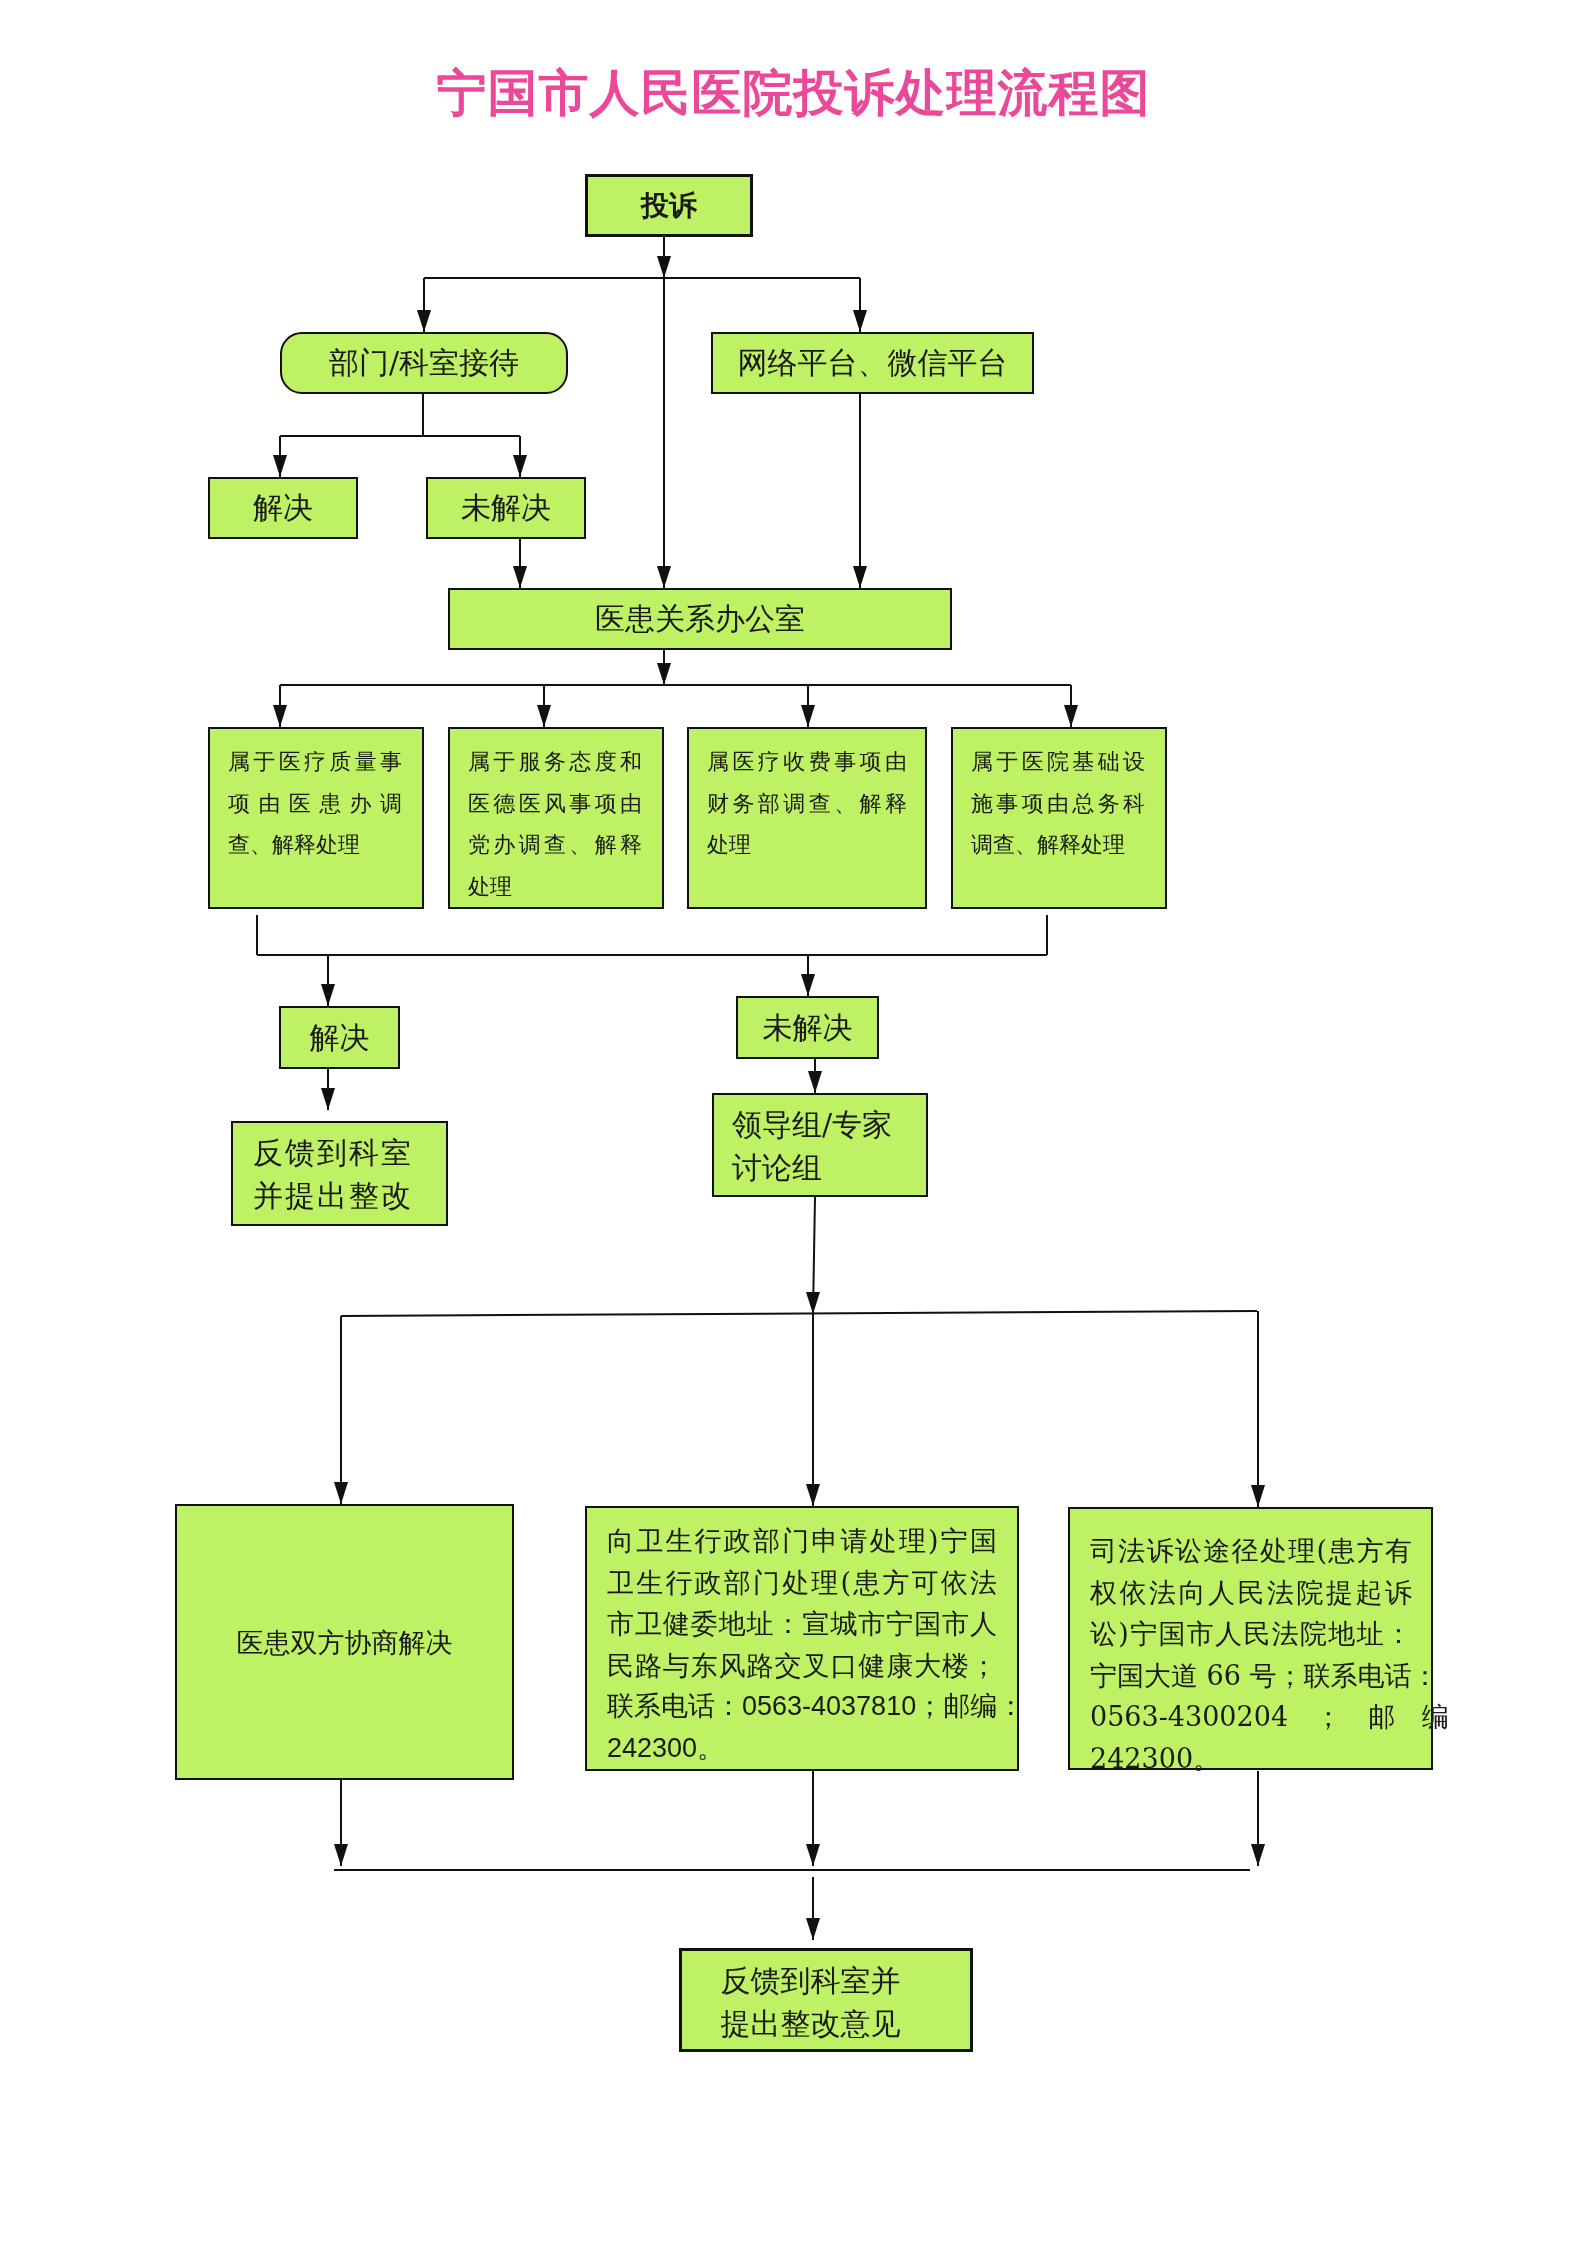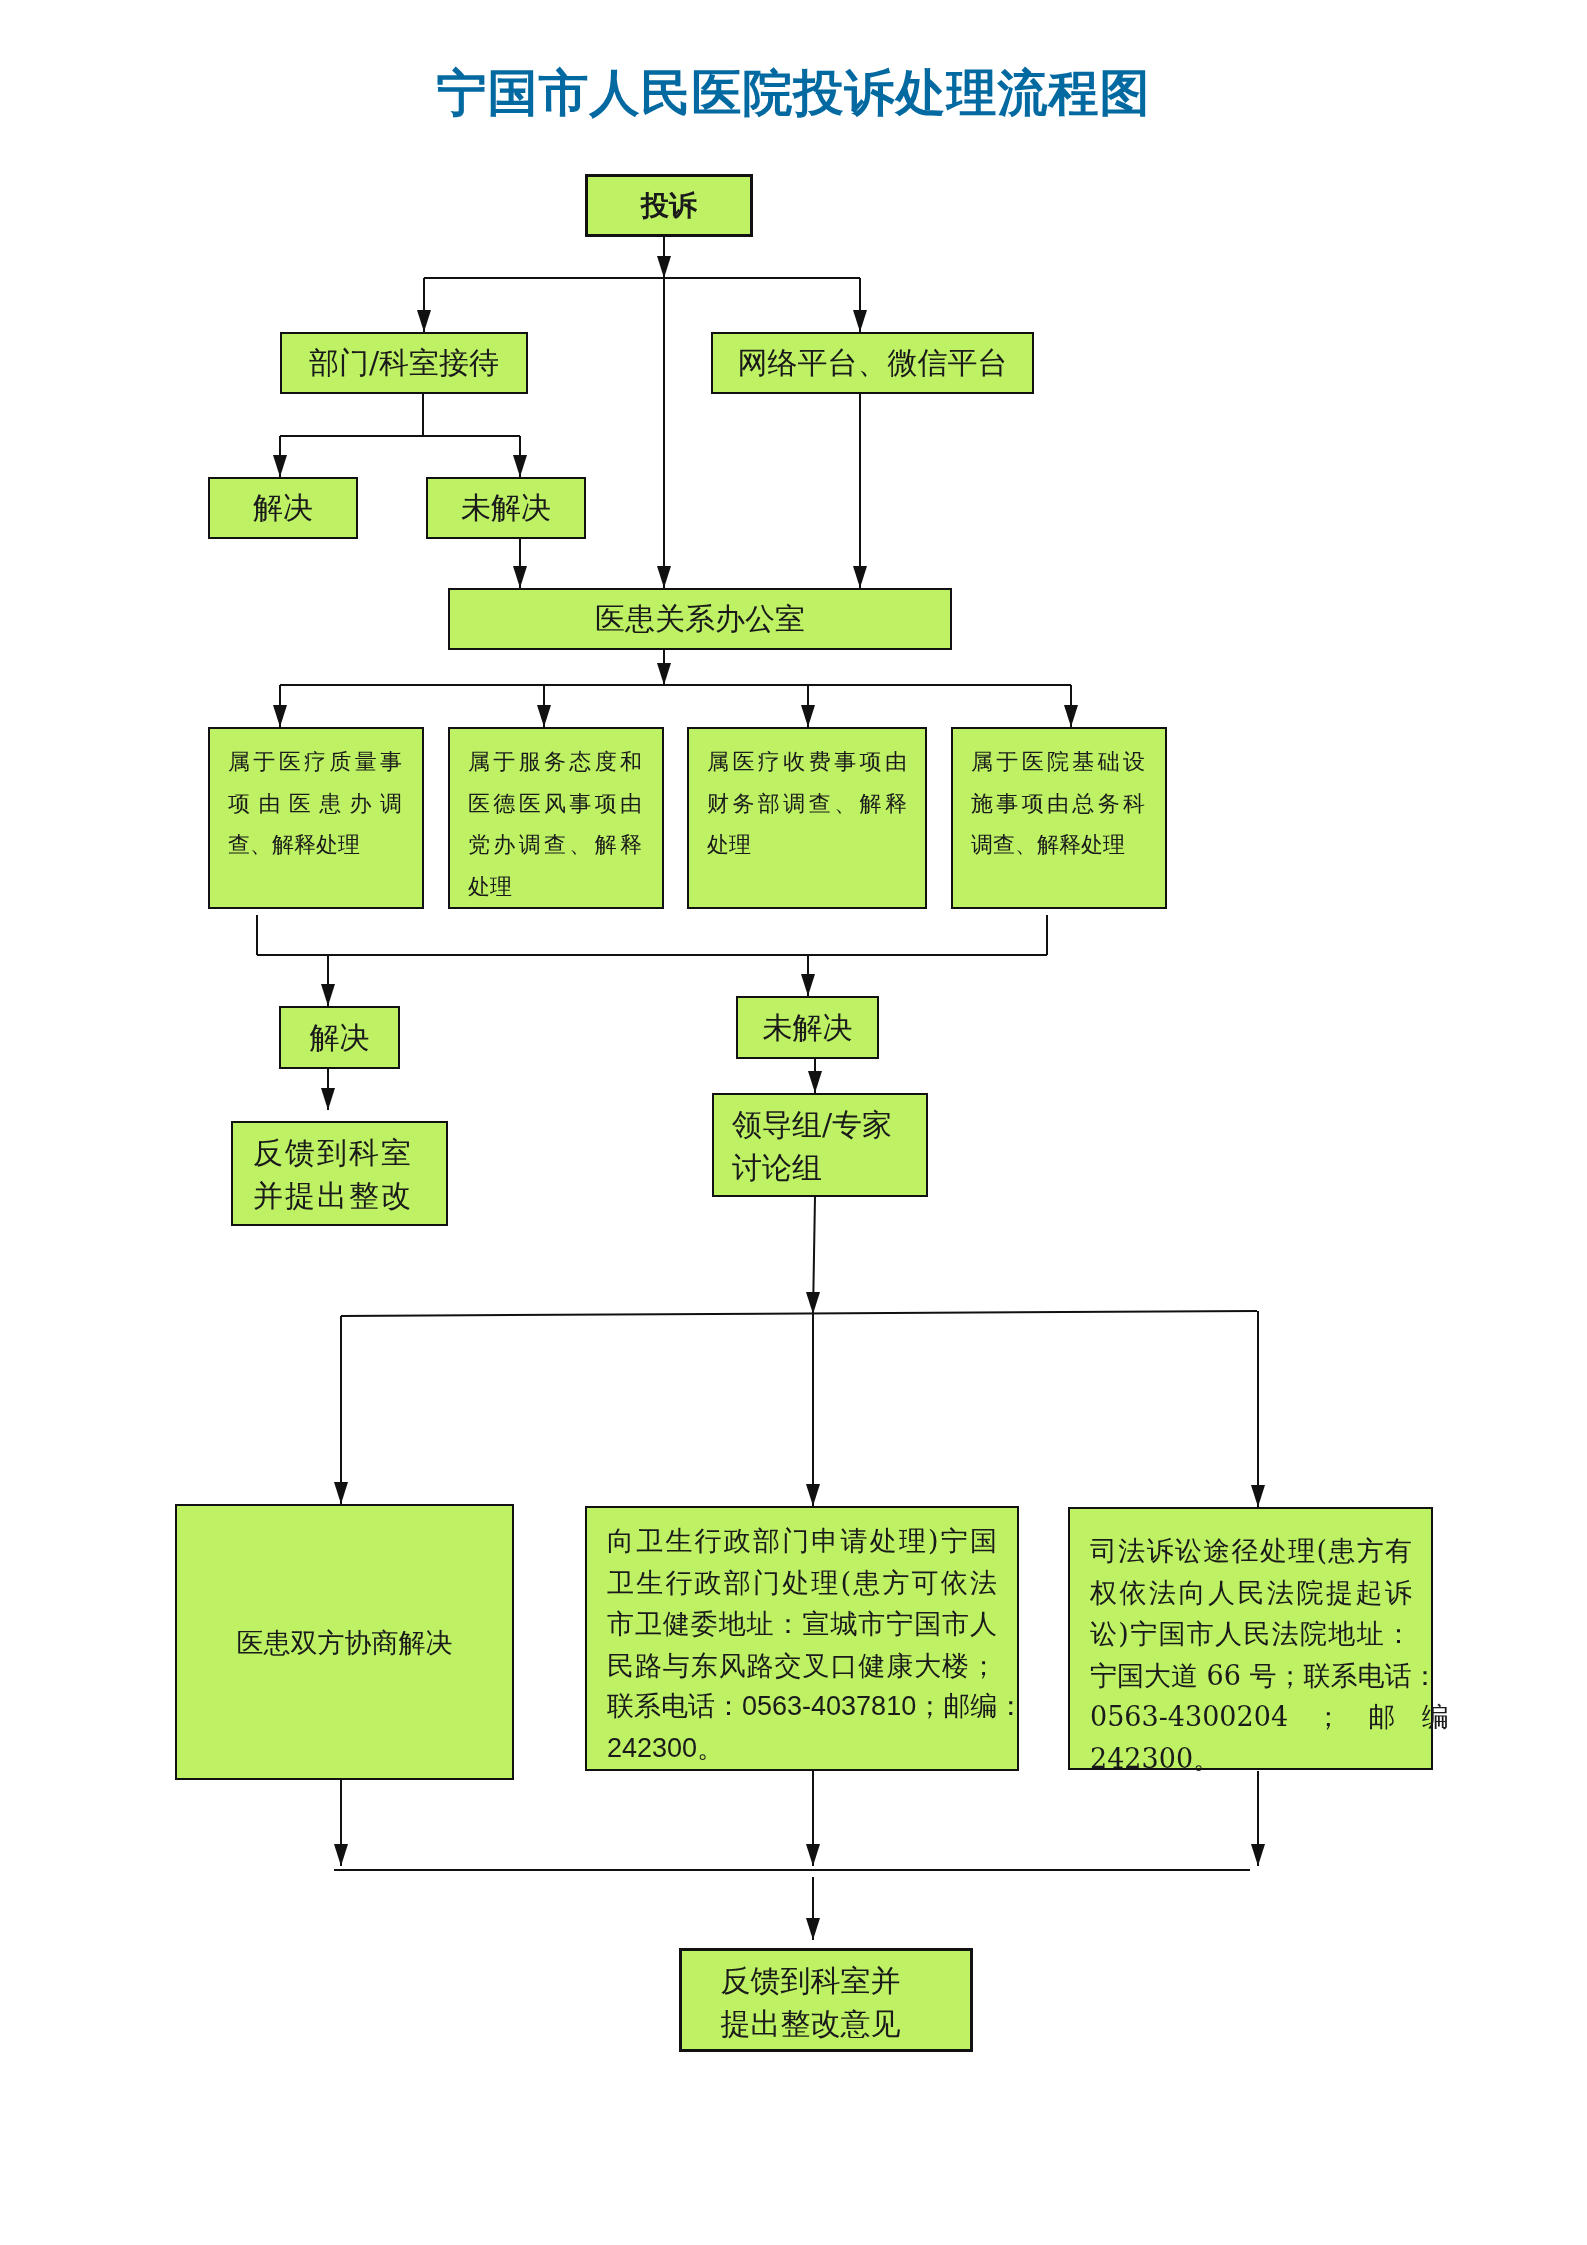--- a/index.html
+++ b/index.html
@@ -1,21 +1,21 @@
 <!DOCTYPE html>
 <html><head>
 <meta charset="utf-8">
 <style>
   html, body { margin: 0; padding: 0; background: #ffffff; }
   body { width: 1587px; height: 2245px; position: relative; overflow: hidden;
          font-family: "DejaVu Serif", "Liberation Serif", serif; color: #1a1a1a; }
   #lines { position: absolute; left: 0; top: 0; width: 1587px; height: 2245px; }
   .title { position: absolute; left: 0; width: 1587px; top: 62px; text-align: center;
            font-family: "DejaVu Sans", "Liberation Sans", sans-serif; font-weight: bold;
-           font-size: 50px; line-height: 62px; color: #0369a1; letter-spacing: 1px; }
+           font-size: 50px; line-height: 62px; color: #ec4899; letter-spacing: 1px; }
   .box { position: absolute; box-sizing: border-box; border: 2px solid #111; background: #bef264; }
   .box.thick { border-width: 3px; }
   .center { display: flex; align-items: center; justify-content: center; text-align: center; }
   .lbl { font-size: 30px; line-height: 1; white-space: nowrap; }
   .lbl-bold { font-family: "DejaVu Sans", "Liberation Sans", sans-serif; font-weight: bold; font-size: 28px; }
   .lines-text { position: absolute; }
   .ln { display: block; white-space: nowrap; }
   .small { font-size: 22px; line-height: 41.5px; }
   .mid { font-size: 27px; line-height: 41.5px; }
   .big2 { font-size: 30px; line-height: 43px; letter-spacing: 2px; }
@@ -94,21 +94,21 @@
       <polygon points="806,1918 820,1918 813,1940"></polygon>
     </g>
 </svg>
 
 <div class="title">宁国市人民医院投诉处理流程图</div>
 
 <div class="box thick center" style="left:585px;top:174px;width:168px;height:63px;">
   <span class="lbl lbl-bold">投诉</span>
 </div>
 
-<div class="box center" style="left:280px;top:332px;width:248px;height:62px;">
+<div class="box center" style="left:280px;top:332px;width:288px;height:62px;border-radius:22px;">
   <span class="lbl">部门/科室接待</span>
 </div>
 <div class="box center" style="left:711px;top:332px;width:323px;height:62px;">
   <span class="lbl">网络平台、微信平台</span>
 </div>
 
 <div class="box center" style="left:208px;top:477px;width:150px;height:62px;">
   <span class="lbl">解决</span>
 </div>
 <div class="box center" style="left:426px;top:477px;width:160px;height:62px;">

